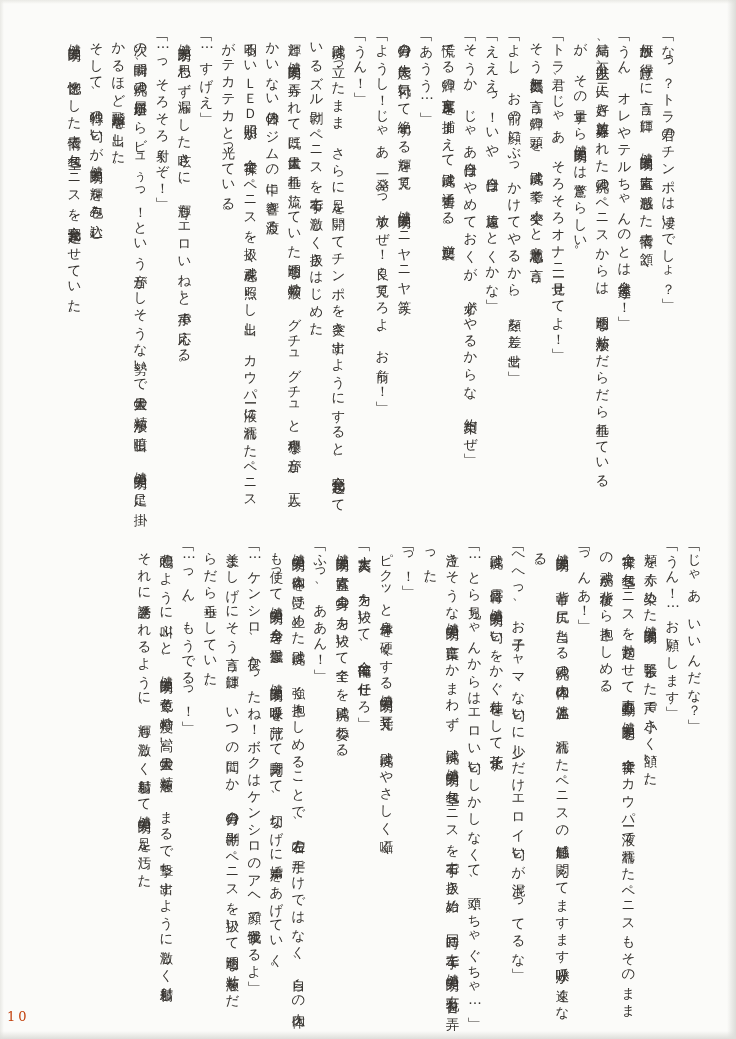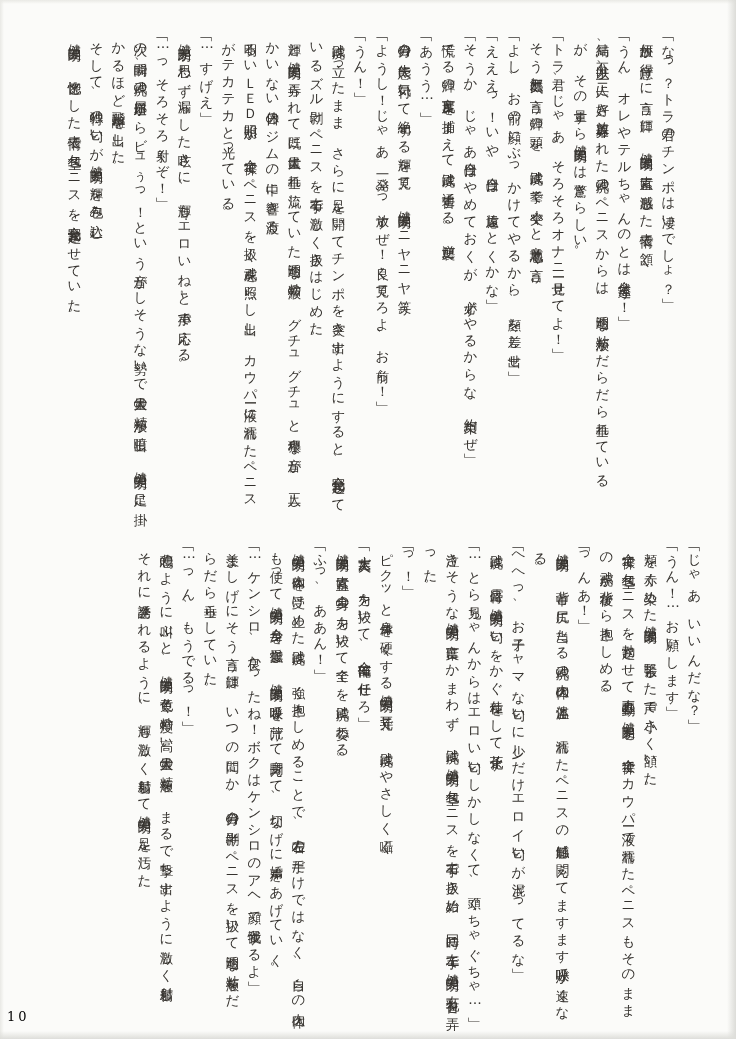--- a/index.html
+++ b/index.html
@@ -43,21 +43,21 @@
   .text-block p.para {
     margin: 0;
     padding: 0;
   }
   .page-number {
     position: absolute;
     left: 7px;
     top: 1009px;
     font-size: 13px;
     letter-spacing: 3px;
-    color: #000000;
+    color: #c2410c;
   }
   .edge {
     position: absolute;
     pointer-events: none;
   }
   .edge-right {
     top: 0; right: 0;
     width: 9px; height: 100%;
     background: linear-gradient(to left, #dcdcd8, rgba(220,220,216,0));
   }

